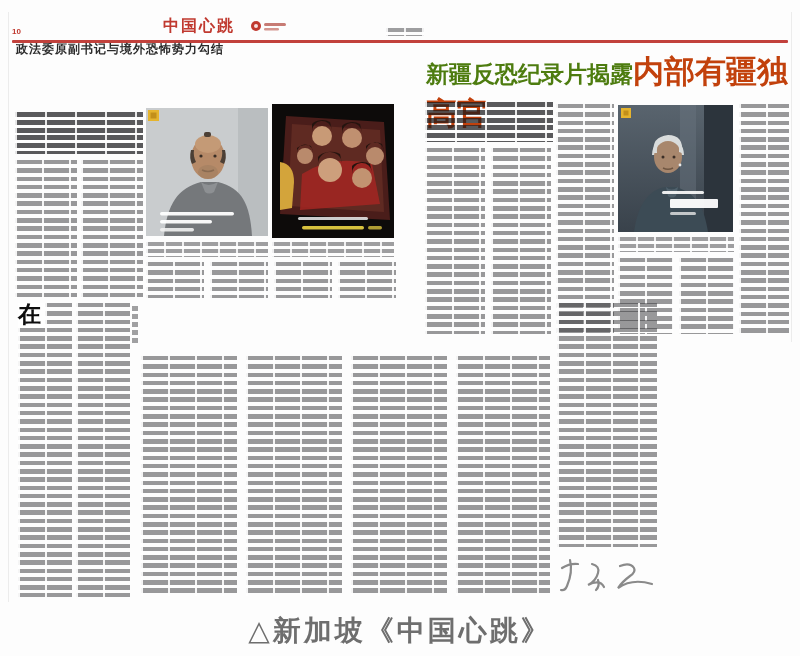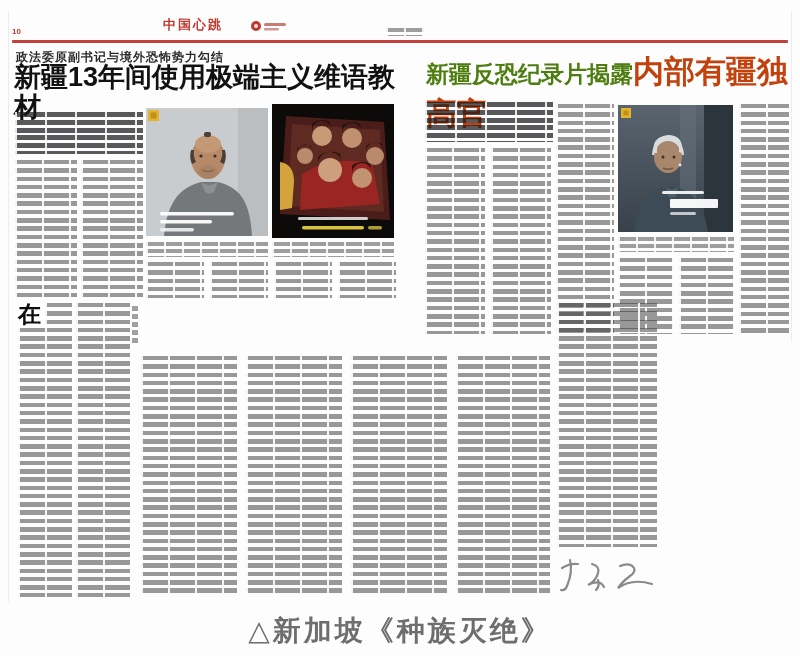--- a/index.html
+++ b/index.html
@@ -4,21 +4,21 @@
 <style>
   html,body{margin:0;padding:0;background:#ffffff;}
   .stage{position:relative;width:800px;height:656px;background:#fdfdfd;overflow:hidden;
          font-family:"Liberation Sans","DejaVu Sans",sans-serif;}
   .abs{position:absolute;}
 
   
   .edge{position:absolute;width:1px;background:#ececec;}
 
   
-  .mast-title{color:#c0392f;font-weight:900;font-size:13px;letter-spacing:2px;font-family:Liberation Serif, serif;}
+  .mast-title{color:#c0392f;font-weight:900;font-size:16px;letter-spacing:2px;font-family:Liberation Serif, serif;}
   .pagenum{color:#c0392f;font-size:8px;font-weight:700;}
   .redrule{position:absolute;height:3px;background:#c2413c;border-radius:1px;}
 
   
   .kicker{font-size:12px;font-weight:700;color:#2b2b2b;letter-spacing:1px;}
   .headline{font-weight:900;color:#111;letter-spacing:0px;line-height:1.1;}
   .hl-left{font-size:27px;}
   .hl-right-reg{font-size:23px;font-weight:600;color:#4d7c0f;}
   .hl-right-bold{font-size:31px;font-weight:900;color:#c2410c;text-align:right;}
   .hl-mid{font-size:30px;}
@@ -62,22 +62,21 @@
       <circle cx="6" cy="6" r="2" fill="#ffffff" opacity=".85"></circle>
       <rect x="14" y="3" width="22" height="3" rx="1.5" fill="#c77b74"></rect>
       <rect x="14" y="8" width="15" height="2.4" rx="1.2" fill="#d4968f"></rect>
     </svg>
   </div>
 
   <div class="abs cap" style="left:386px;top:28px;width:38px;height:8px;"></div>
 
   <div class="redrule" style="left:12px;top:40px;width:776px;"></div>
 
-  <div class="abs kicker" style="left:16px;top:49px;">政法委原副书记与境外恐怖势力勾结</div>
-  <div class="abs headline hl-left" style="left:14px;top:63px;width:402px;">新疆13年间使用极端主义维语教材</div>
+  <div class="abs kicker" style="left:16px;top:41px;">政法委原副书记与境外恐怖势力勾结</div>
 
   <div class="abs txt-bold" style="left:15px;top:112px;width:128px;height:42px;"></div>
 
   <div class="abs txt" style="left:15px;top:160px;width:62px;height:138px;"></div>
   <div class="abs txt" style="left:81px;top:160px;width:62px;height:138px;"></div>
 
   <div class="abs" style="left:146px;top:108px;">
     <svg width="122" height="128" viewBox="0 0 122 128">
       <rect width="122" height="128" fill="#c9ccce"></rect>
       <rect x="92" width="30" height="128" fill="#babec0"></rect>
@@ -192,15 +191,15 @@
       <g fill="none" stroke="#8a8a8a" stroke-width="2.2" stroke-linecap="round">
         <path d="M4,16 q8,-5 16,-4"></path>
         <path d="M12,8 q3,12 -3,26 q-2,5 -6,4"></path>
         <path d="M34,12 q8,2 6,9 q-2,8 -10,12 q12,-6 16,2"></path>
         <path d="M40,28 q2,6 -2,10"></path>
         <path d="M62,14 q10,-4 14,2 q2,4 -4,8 q-8,6 -12,12 q14,-10 34,-4"></path>
       </g>
     </svg>
   </div>
 
-  <div class="abs footer-cap" style="left:0;top:612px;width:800px;text-align:center;">△新加坡《种族灭绝》</div>
+  <div class="abs footer-cap" style="left:0;top:612px;width:800px;text-align:center;">△新加坡《中国心跳》</div>
 
 </div>
 
 </body></html>

